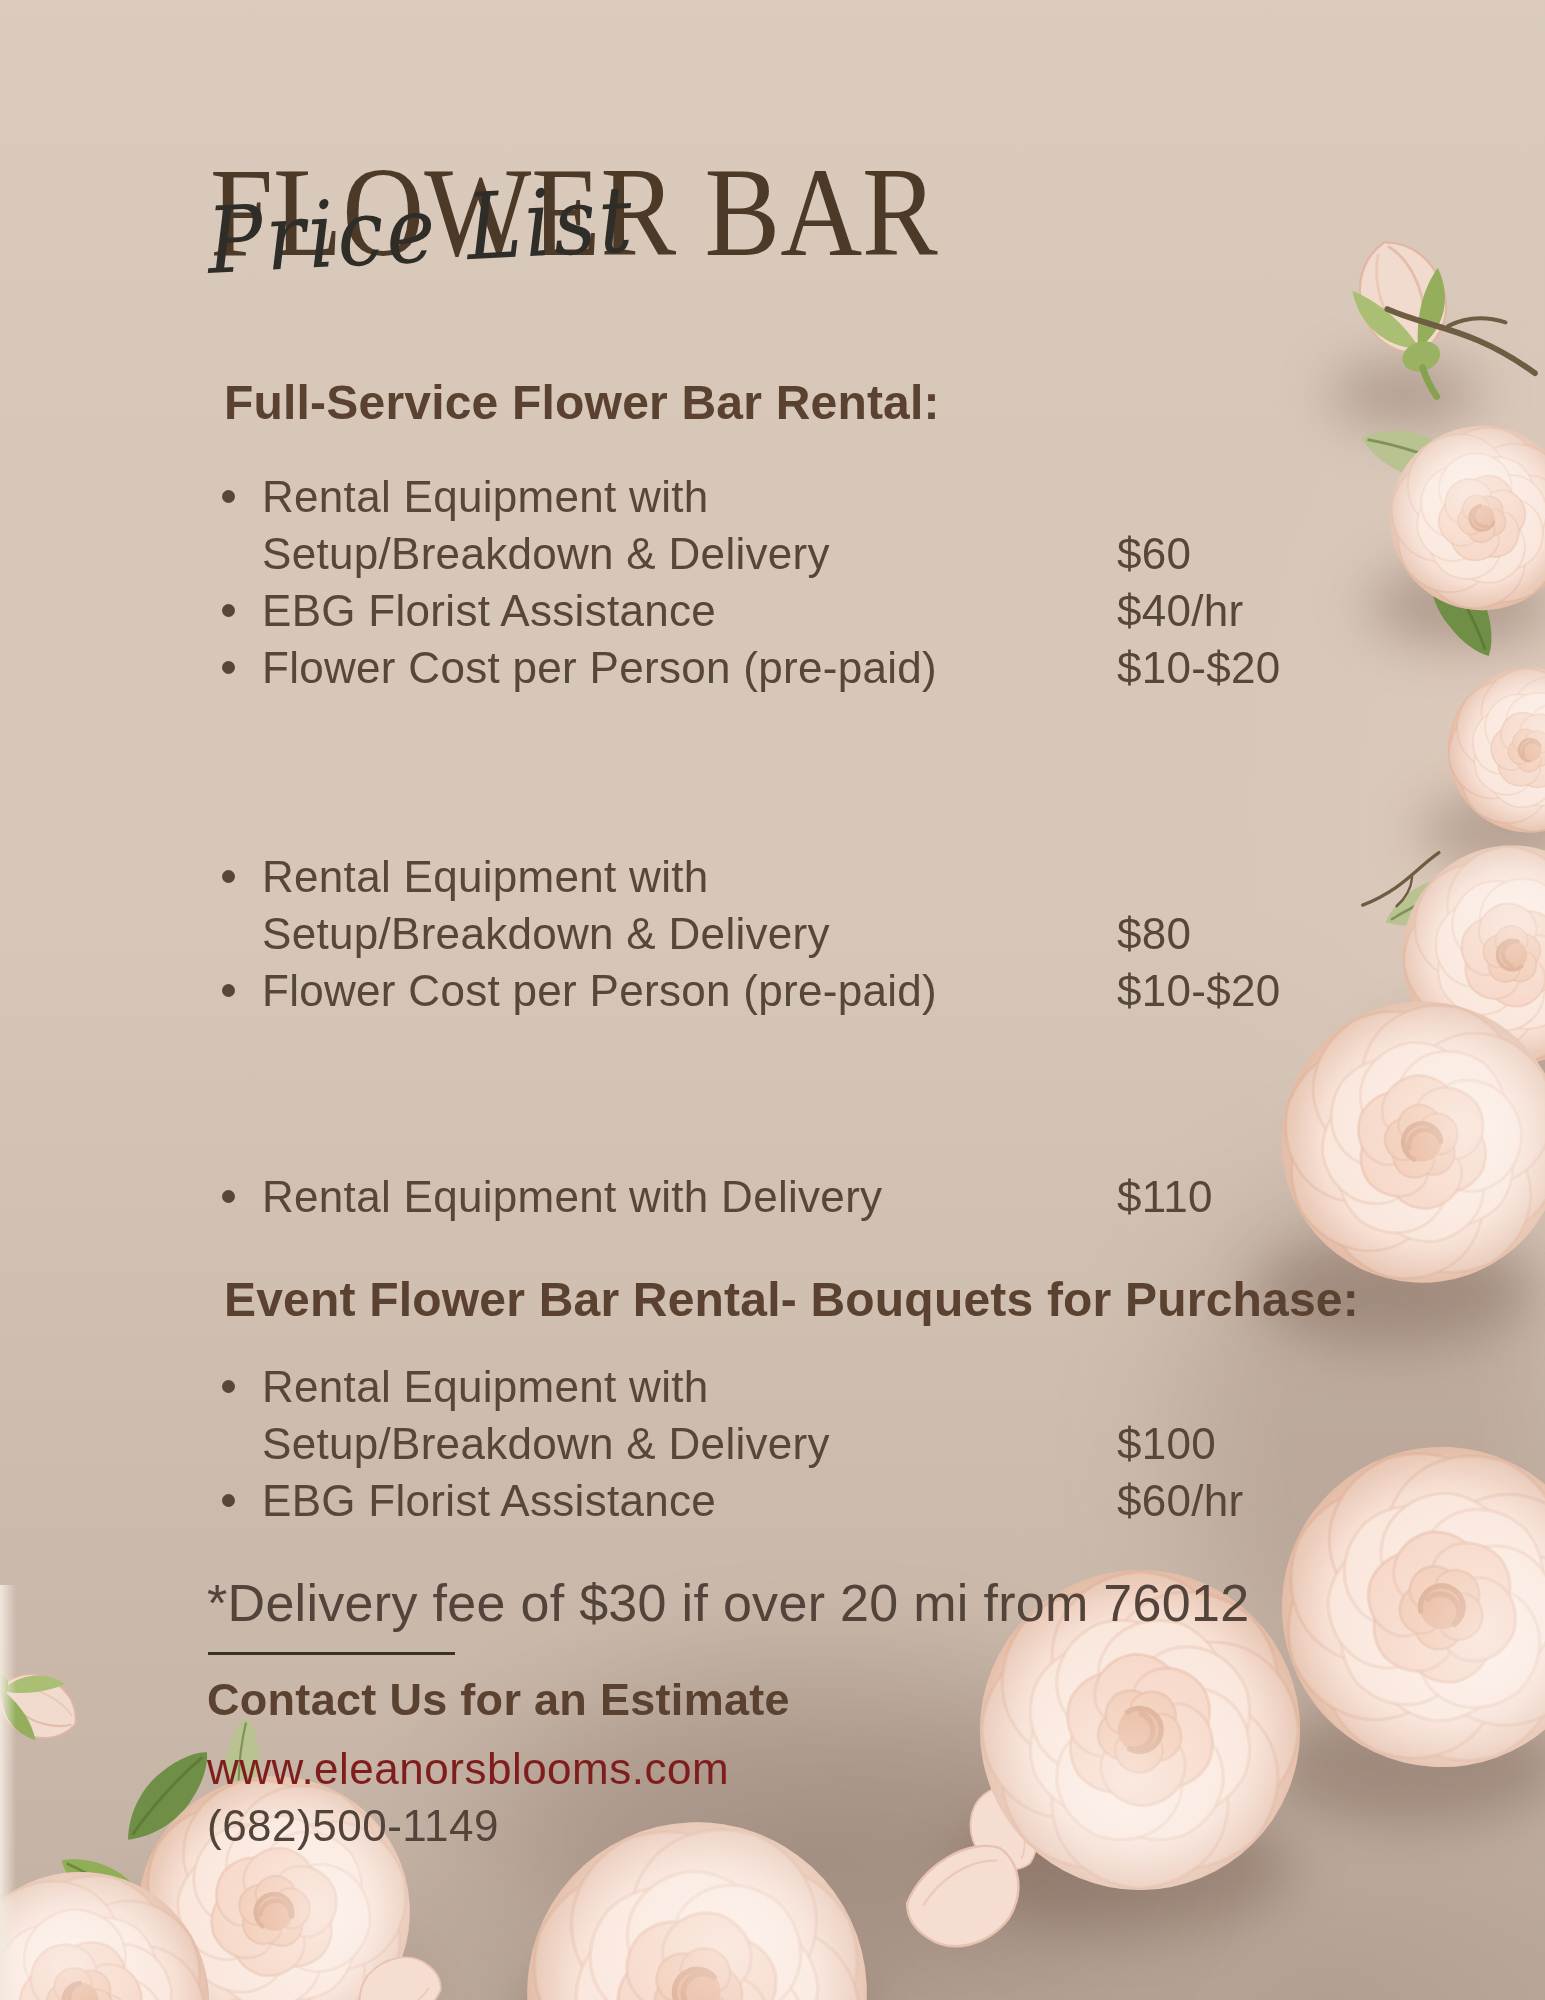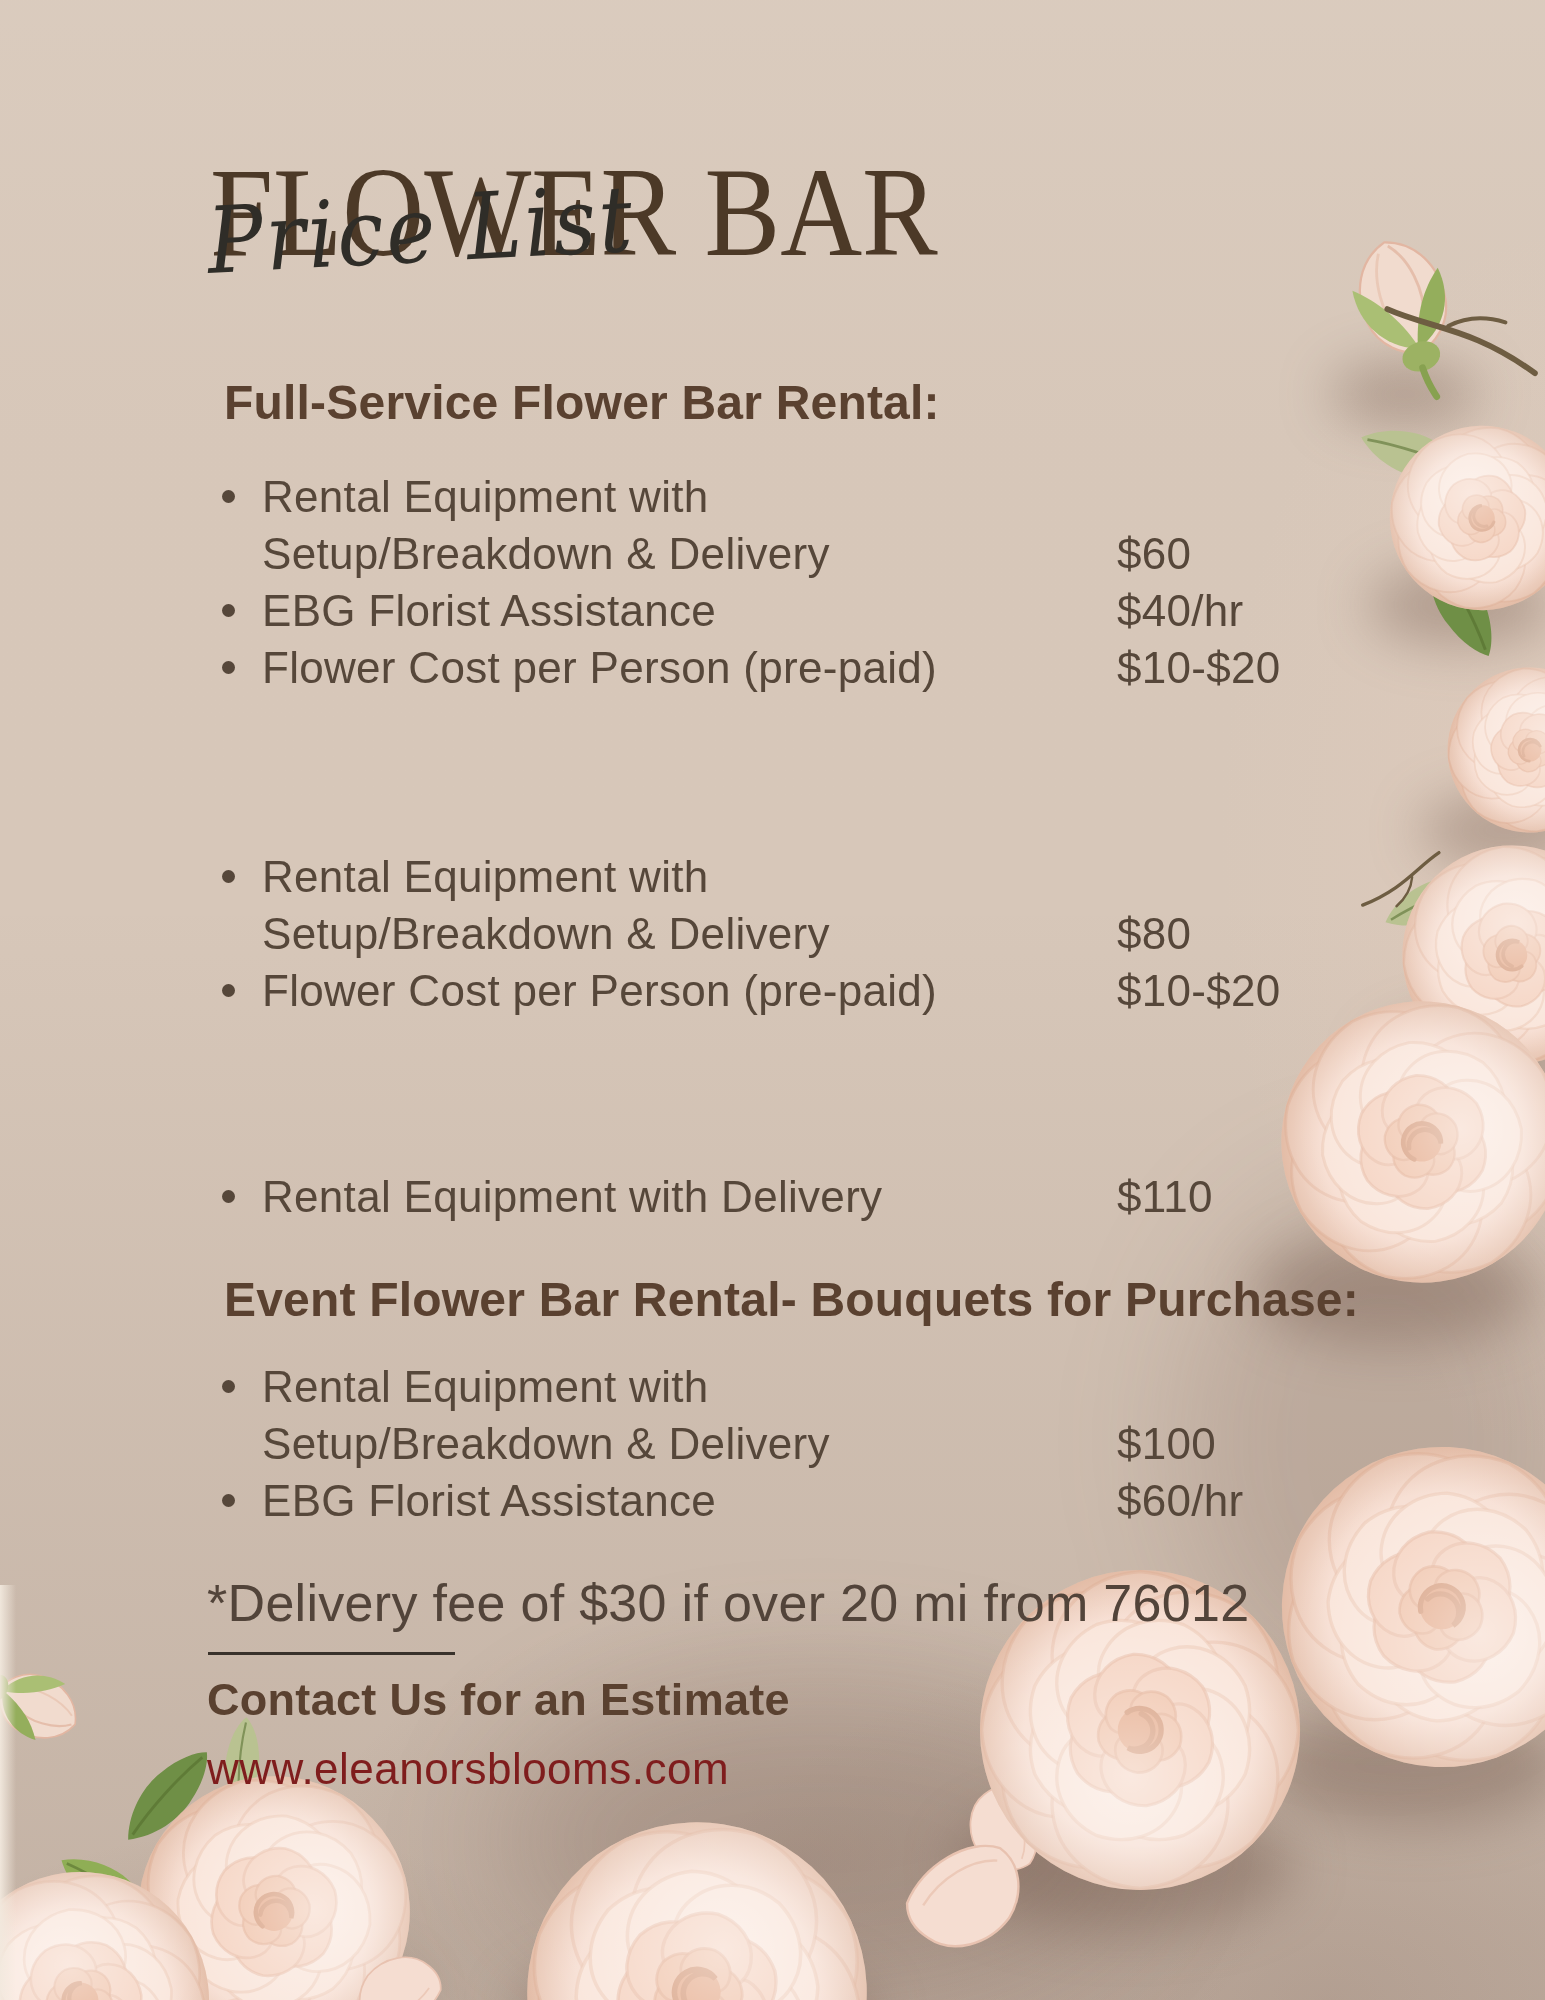--- a/index.html
+++ b/index.html
@@ -264,15 +264,16 @@
       <li class="item">
         <span>EBG Florist Assistance</span>
         <span class="price">$60/hr</span>
       </li>
     </ul>
 
     <div class="footnote">*Delivery fee of $30 if over 20 mi from 76012</div>
     <div class="divider"></div>
     <h3 class="contact-heading">Contact Us for an Estimate</h3>
     <div class="website">www.eleanorsblooms.com</div>
+    <div class="phone">(682)500-1149</div>
 
   </div>
 </div>
 
 </body></html>

